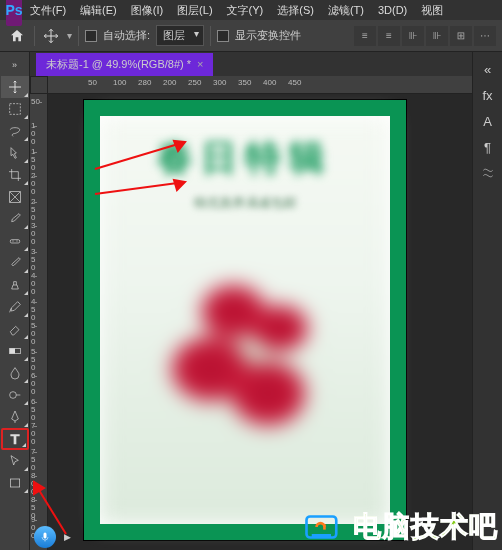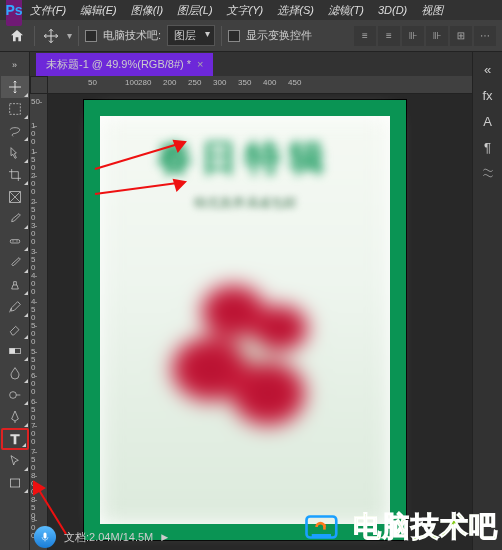--- a/index.html
+++ b/index.html
@@ -29,21 +29,20 @@
     font-weight: bold;
     display: flex;
     align-items: center;
     justify-content: center;
     border-radius: 2px;
   }
   .menu-item {
     padding: 2px 6px;
     color: #ddd;
     cursor: default;
-    font-style: italic;
   }
   .options-bar {
     height: 32px;
     background: #404040;
     border-bottom: 1px solid #222;
     display: flex;
     align-items: center;
     padding: 0 6px;
     gap: 6px;
   }
@@ -332,21 +331,21 @@
   </div>
   <div class="divider-v"></div>
   <div class="tool-icon-small">
     <svg viewBox="0 0 24 24" width="16" height="16">
         <path fill="none" stroke="#ddd" stroke-width="1.5" d="M12 2v20M2 12h20M12 2l-3 3M12 2l3 3M12 22l-3-3M12 22l3-3M2 12l3-3M2 12l3 3M22 12l-3-3M22 12l-3 3"></path>
       </svg>
   </div>
   <span style="font-size:10px;color:#aaa">▾</span>
   <div class="divider-v"></div>
   <span class="checkbox"></span>
-  <span>电脑技术吧:</span>
+  <span>自动选择:</span>
   <div class="select-box">图层</div>
   <div class="divider-v"></div>
   <span class="checkbox"></span>
   <span>显示变换控件</span>
   <div class="options-right">
     <div class="opt-btn">≡</div>
     <div class="opt-btn">≡</div>
     <div class="opt-btn">⊪</div>
     <div class="opt-btn">⊪</div>
     <div class="opt-btn">⊞</div>
@@ -540,39 +539,38 @@
     <div class="panel-icon">
       <svg width="16" height="16" viewBox="0 0 24 24">
           <path fill="none" stroke="#ccc" d="M5 8c5-6 9 6 14 0M5 16c5-6 9 6 14 0"></path>
         </svg>
     </div>
   </div>
 </div>
 
 <div class="ruler-h">
   <span class="tick" style="left:40px">50</span>
-  <span class="tick" style="left:77px">100</span>
+  <span class="tick" style="left:65px">100</span>
   <span class="tick" style="left:90px">280</span>
   <span class="tick" style="left:115px">200</span>
   <span class="tick" style="left:140px">250</span>
   <span class="tick" style="left:165px">300</span>
   <span class="tick" style="left:190px">350</span>
   <span class="tick" style="left:215px">400</span>
   <span class="tick" style="left:240px">450</span>
 </div>
 <div class="ruler-corner"></div>
 
 <div class="status-bar">
   <span class="voice-icon">
     <svg width="12" height="12" viewBox="0 0 24 24">
         <rect x="9" y="3" width="6" height="12" rx="3" fill="#fff"></rect>
         <path stroke="#fff" fill="none" d="M6 12a6 6 0 0012 0M12 18v3"></path>
       </svg>
   </span>
-  <span>文档:2.04M/14.5M</span>
   <span style="font-size:9px">▶</span>
 </div>
 
 <div class="watermark">
   <div class="wm-icon">
     <svg viewBox="0 0 48 40" width="42" height="36">
       <rect x="4" y="8" width="34" height="24" rx="4" fill="none" stroke="#1aa0ff" stroke-width="3"></rect>
       <rect x="10" y="28" width="22" height="4" fill="#1aa0ff"></rect>
       <path d="M14 20a6 6 0 1112 0h-3a3 3 0 10-6 0z" fill="#ff7b1c"></path>
       <rect x="23" y="17" width="3" height="6" fill="#ff7b1c"></rect>

